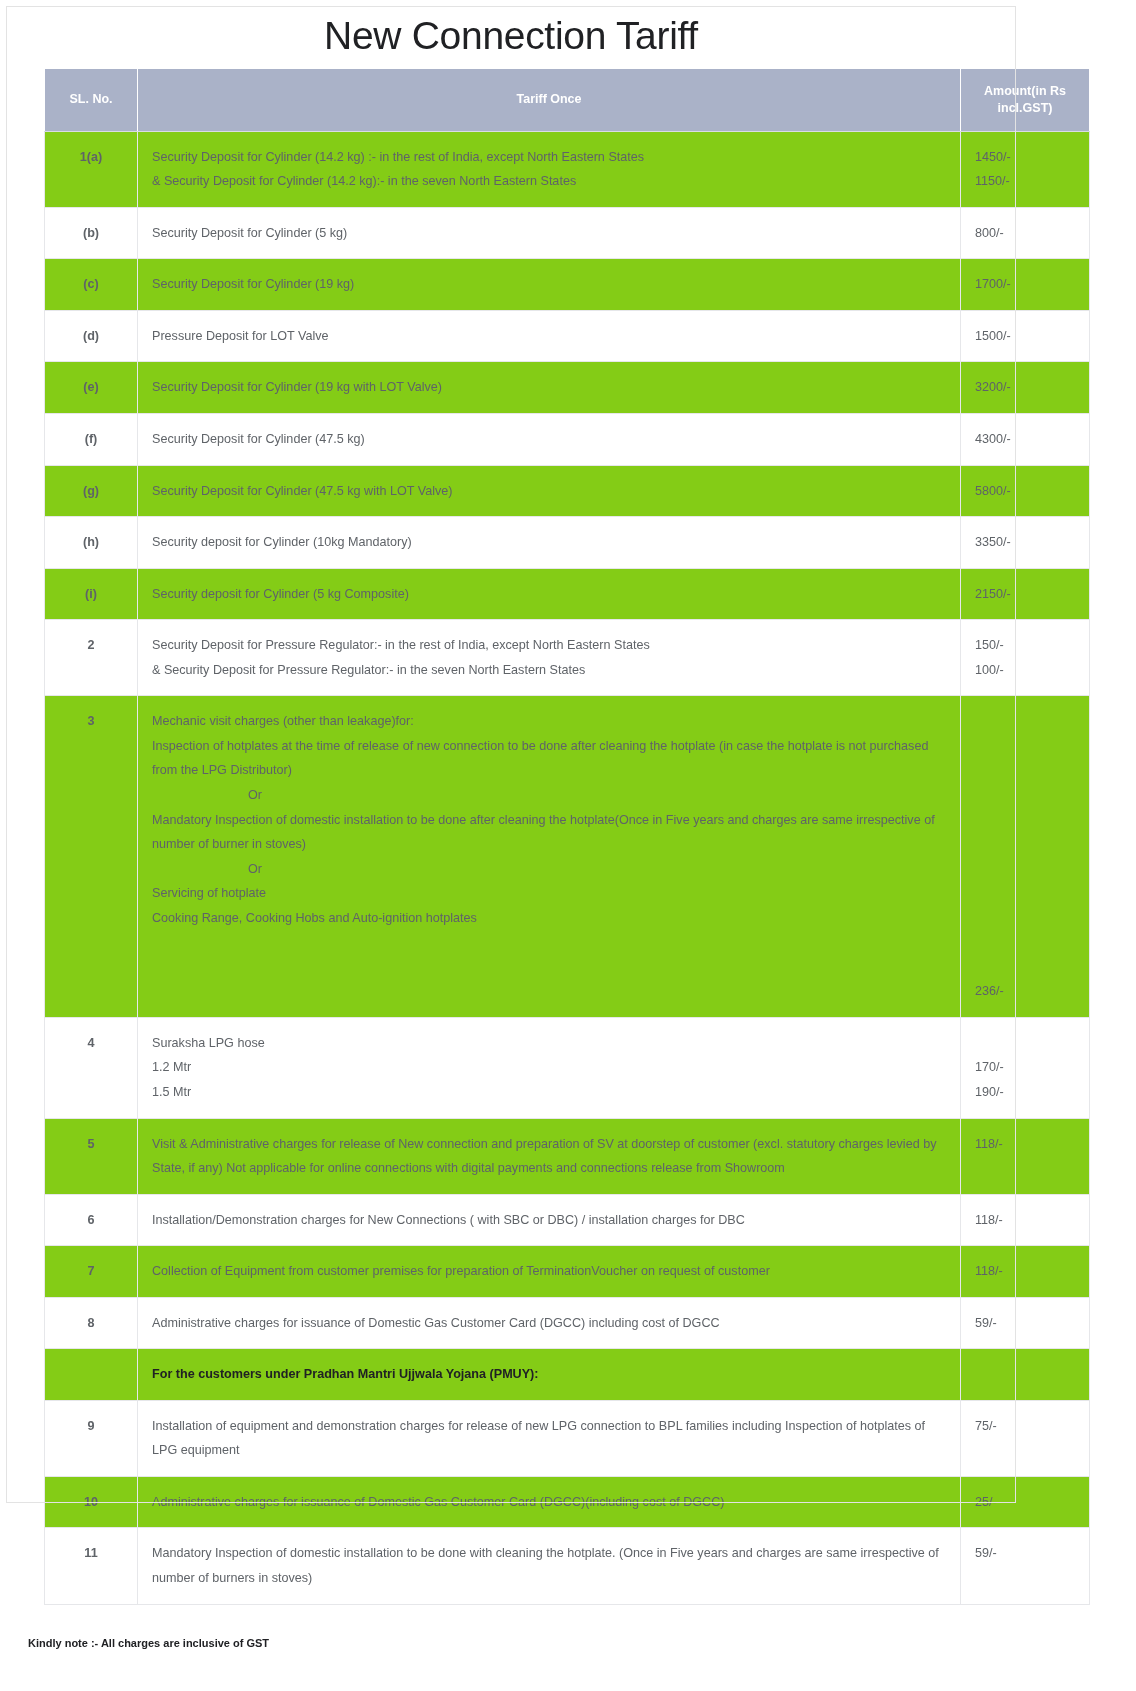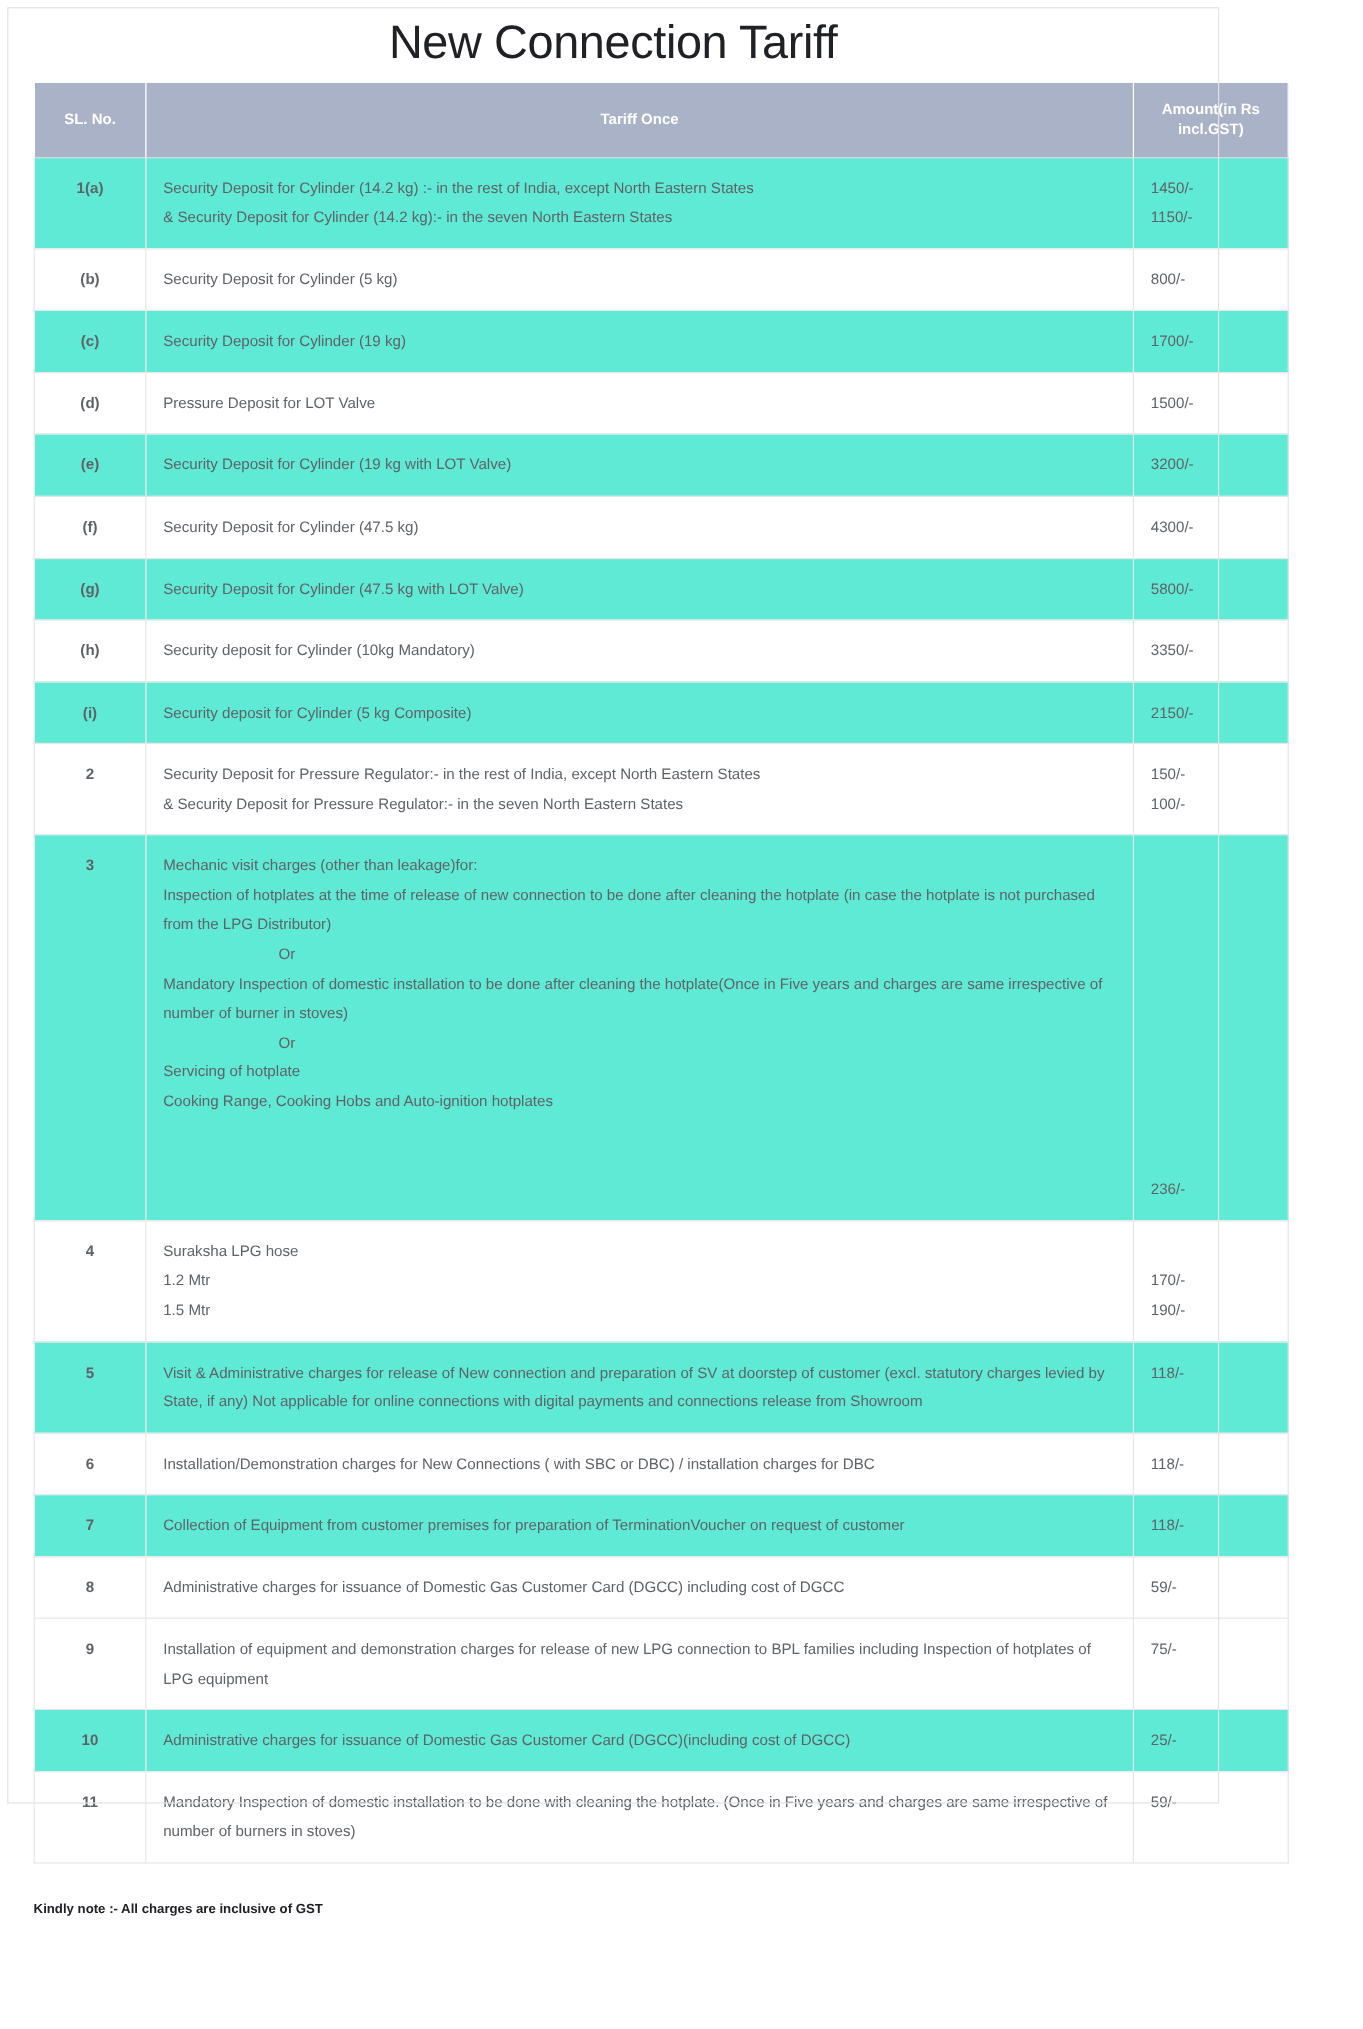--- a/index.html
+++ b/index.html
@@ -34,21 +34,21 @@
     text-align: center;
     font-size: 39px;
     font-weight: 400;
     color: #202124;
     letter-spacing: -0.3px;
     padding: 14px 0 10px 0;
     margin: 0;
     width: 1022px;
   }
   .table-wrap {
-    padding: 0 0 0 28px;
+    padding: 0 0 0 44px;
     width: 1000px;
     box-sizing: content-box;
   }
   table.tariff {
     border-collapse: collapse;
     width: 994px;
     table-layout: fixed;
     font-size: 12.5px;
   }
   table.tariff th {
@@ -68,21 +68,21 @@
   table.tariff th.amt  { width: 112px; }
 
   table.tariff td {
     border: 1px solid #e6e7ea;
     padding: 13px 14px;
     vertical-align: top;
     line-height: 1.95;
     color: #5f6368;
     font-size: 12.6px;
   }
-  tr.alt td { background: #5eead4; }
+  tr.alt td { background: #84cc16; }
   tr.plain td { background: #ffffff; }
 
   td.sl {
     text-align: center;
     font-weight: 700;
     color: #202124;
     font-size: 12.6px;
     vertical-align: top;
     padding-top: 13px;
   }
@@ -323,20 +323,29 @@
             <td class="sl">8</td>
             <td class="head">
               <span class="line">Administrative charges for issuance of Domestic Gas Customer Card (DGCC) including cost of DGCC</span>
             </td>
             <td class="amt">
               <div class="amt-stack">
                 <span>59/-</span>
               </div>
             </td>
           </tr>
+          <tr class="alt">
+            <td class="sl"></td>
+            <td class="head">
+              <span class="line bold">For the customers under Pradhan Mantri Ujjwala Yojana (PMUY):</span>
+            </td>
+            <td class="amt">
+              <div class="amt-stack"></div>
+            </td>
+          </tr>
           <tr class="plain">
             <td class="sl">9</td>
             <td class="head">
               <span class="line">Installation of equipment and demonstration charges for release of new LPG connection to BPL families including Inspection of hotplates of LPG equipment</span>
             </td>
             <td class="amt">
               <div class="amt-stack">
                 <span>75/-</span>
               </div>
             </td>

